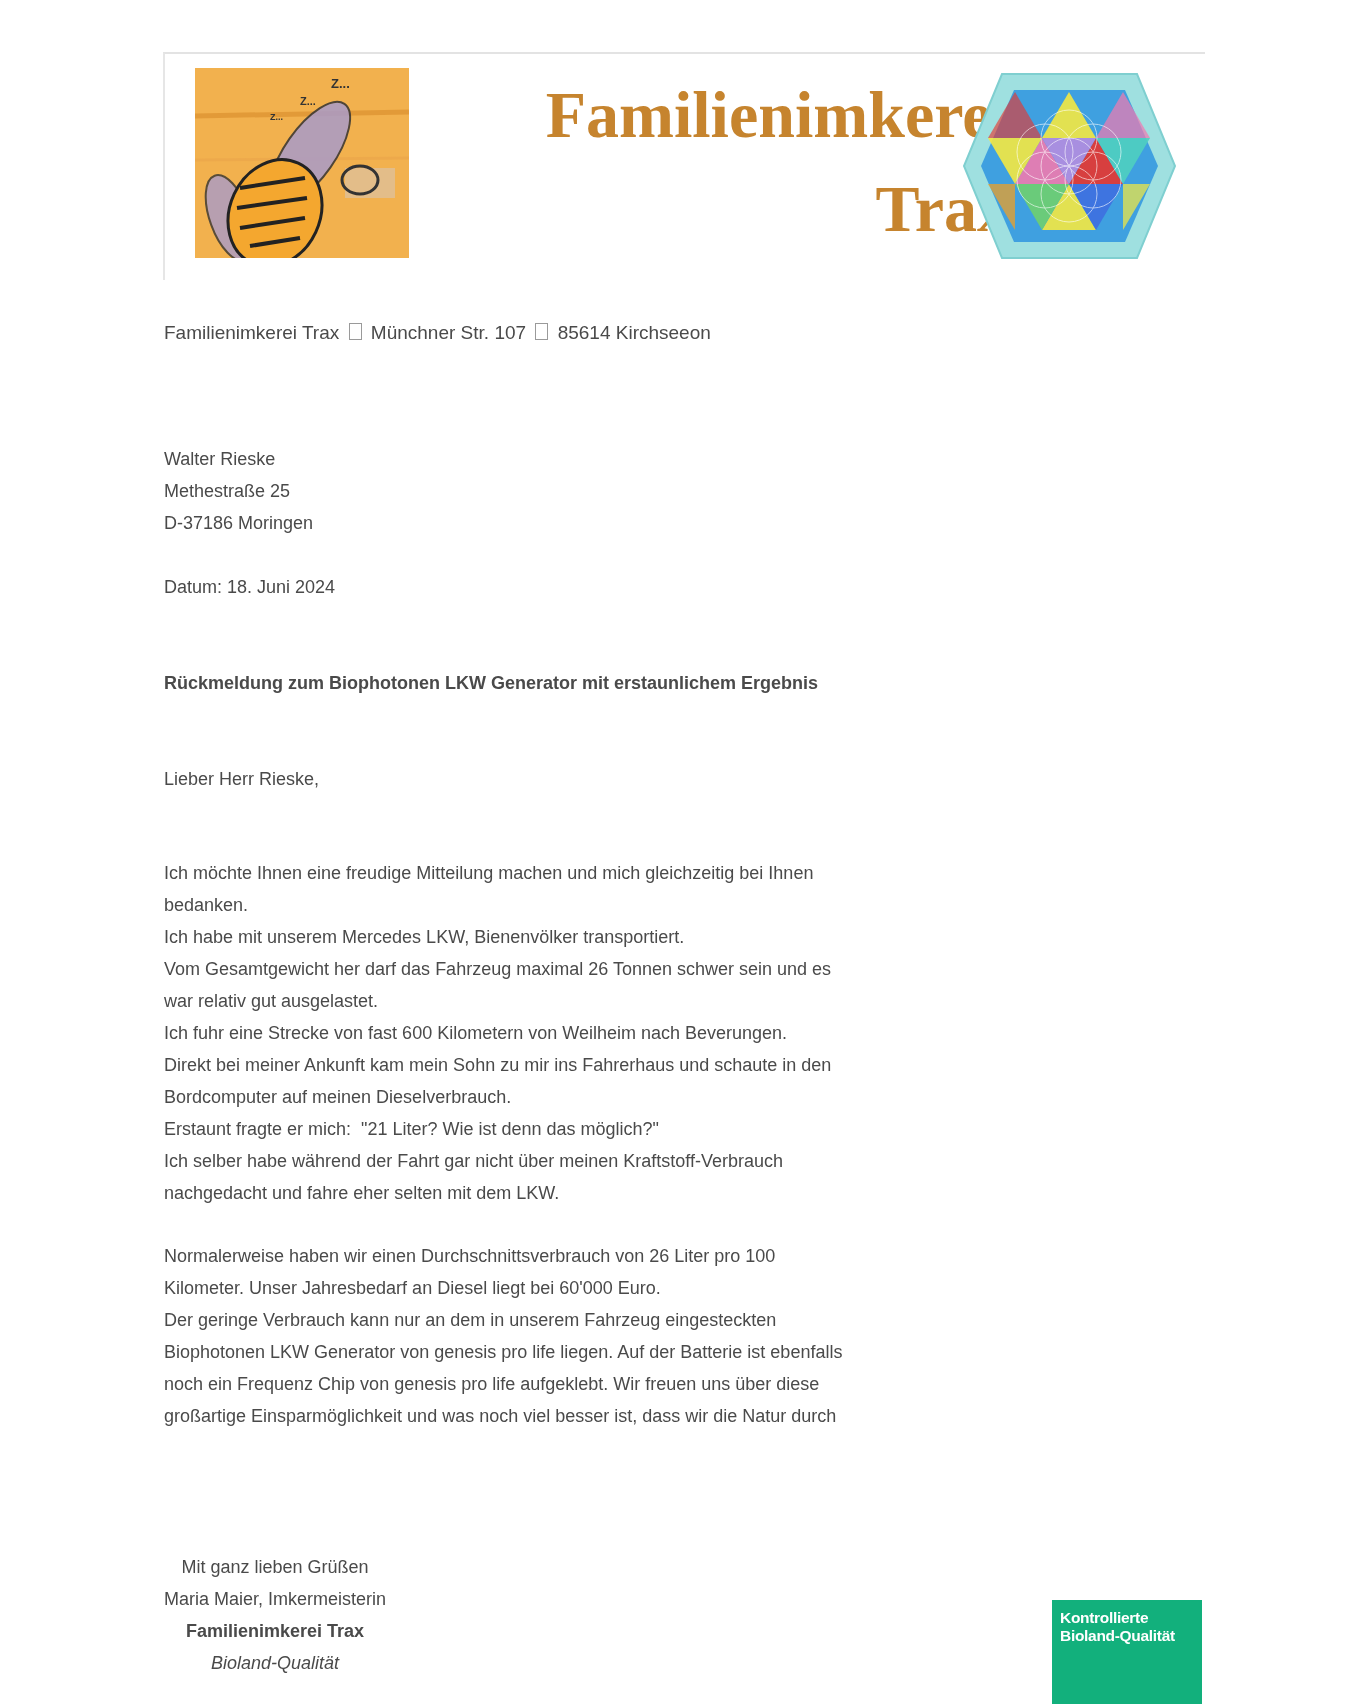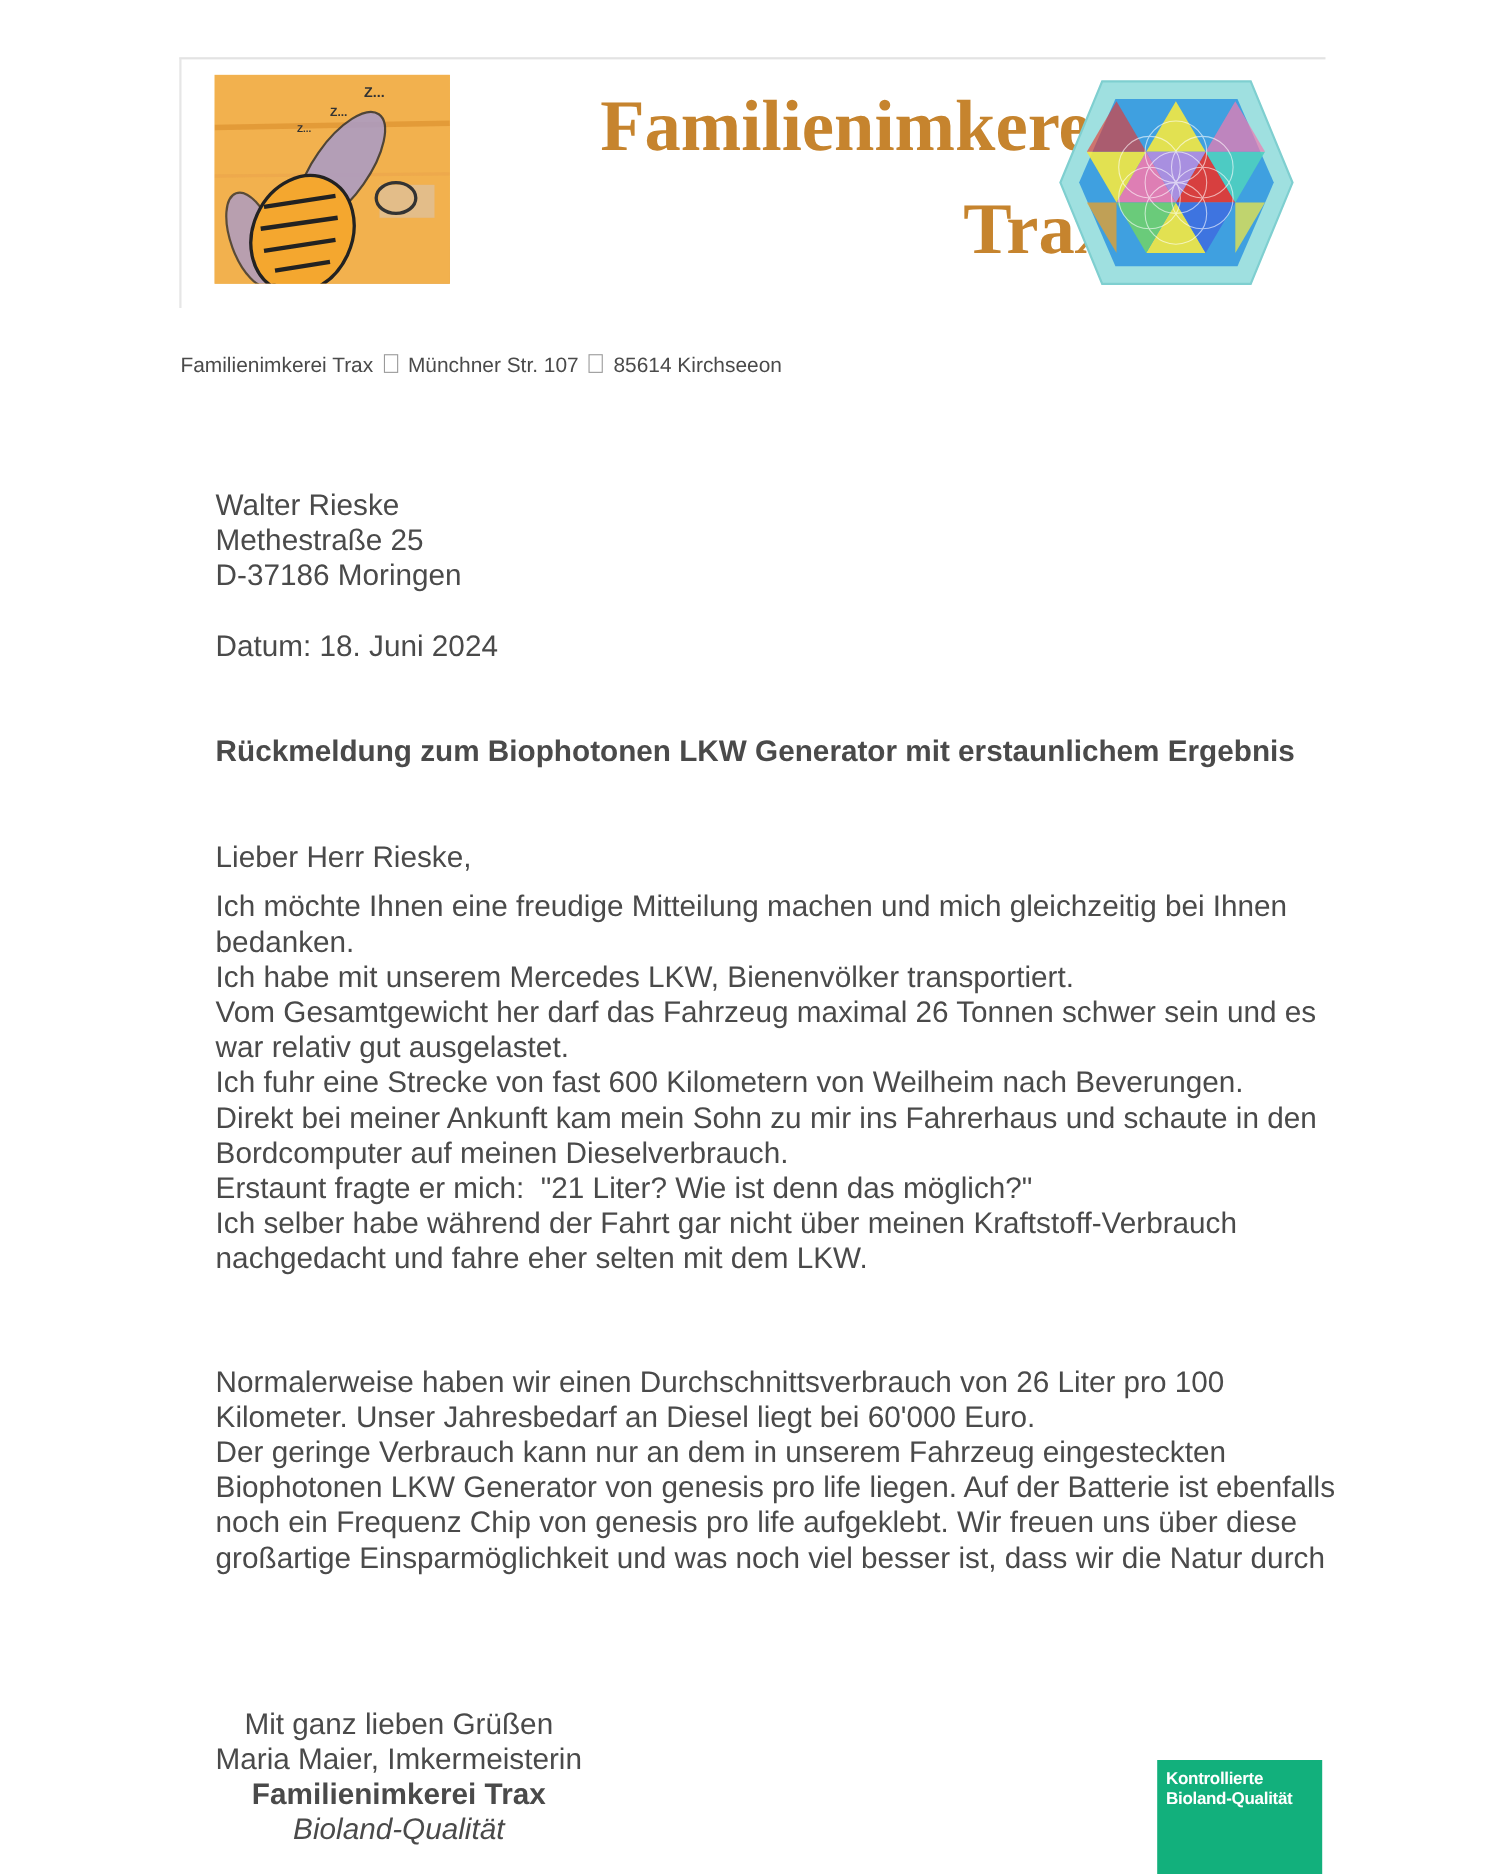--- a/index.html
+++ b/index.html
@@ -10,26 +10,26 @@
   .bee-image { position:absolute; left:195px; top:68px; width:214px; height:190px;
                background:linear-gradient(160deg,#f7c46a 0%,#f3a93a 40%,#efb04a 70%,#e8a03c 100%); overflow:hidden; }
   .bee-image svg { position:absolute; left:0; top:0; }
   .brand-title { position:absolute; left:380px; width:630px; text-align:right;
                  font-family:"Liberation Serif", serif; font-weight:bold; color:#c6842e; }
   .brand-line1 { top:78px; font-size:66px; line-height:74px; letter-spacing:0px; }
   .brand-line2 { top:172px; font-size:66px; line-height:74px; }
   .hexagon { position:absolute; left:962px; top:72px; width:215px; height:188px; }
   .sender-line { position:absolute; left:164px; top:318px; font-size:19px; line-height:30px; white-space:nowrap; }
   .sep { display:inline-block; width:13px; height:17px; border:1px solid #9a9a9a; vertical-align:-1px; margin:0 4px; box-sizing:border-box; }
-  .block { position:absolute; left:164px; font-size:27px; line-height:32px; white-space:nowrap;margin-left:32px; }
+  .block { position:absolute; left:164px; font-size:18px; line-height:32px; white-space:nowrap; }
   .recipient { top:443px; }
   .date { top:571px; }
   .subject { top:667px; font-weight:bold; }
   .salutation { top:763px; }
-  .body1 { top:808px; }
+  .body1 { top:857px; }
   .body2 { top:1240px; }
   .closing { top:1551px;text-align:center; }
   .closing .bold { font-weight:bold; }
   .closing .ital { font-style:italic; }
   .bioland { position:absolute; left:1052px; top:1600px; width:150px; height:146px; background:#12b07c; color:#fff; }
   .bioland-small { position:absolute; left:8px; top:9px; font-size:15.5px; line-height:18px; font-weight:bold; letter-spacing:-0.3px; }
   .bioland-big { position:absolute; left:6px; bottom:2px; font-family:"Liberation Serif", serif; font-weight:bold; font-size:40px; line-height:44px; letter-spacing:-0.5px; }
 </style>
 </head>
 <body>

